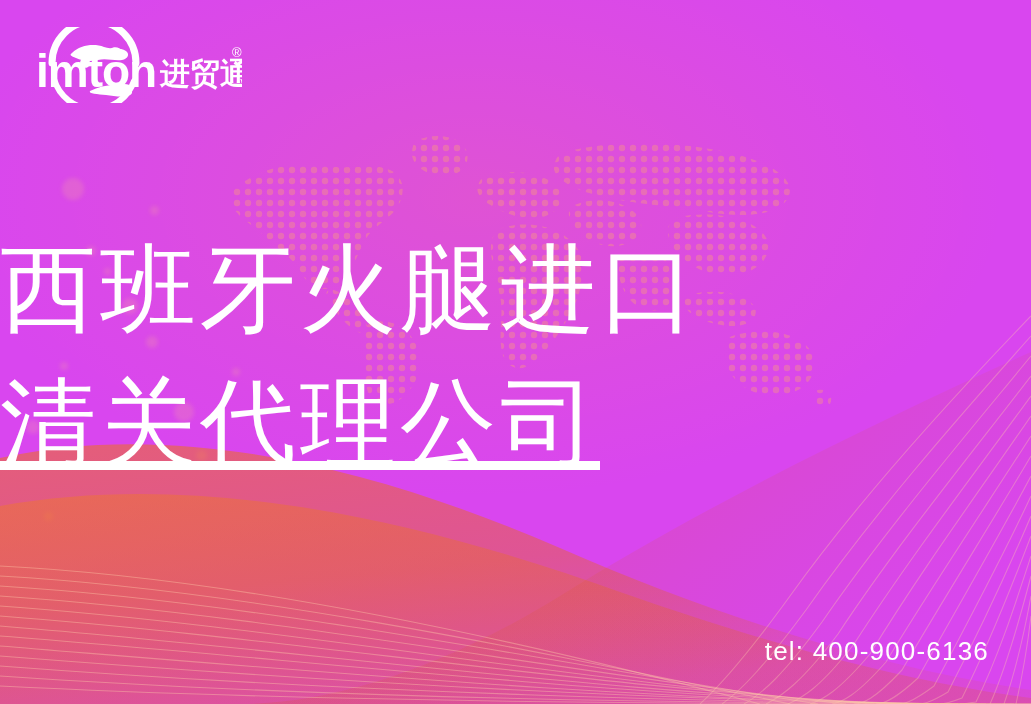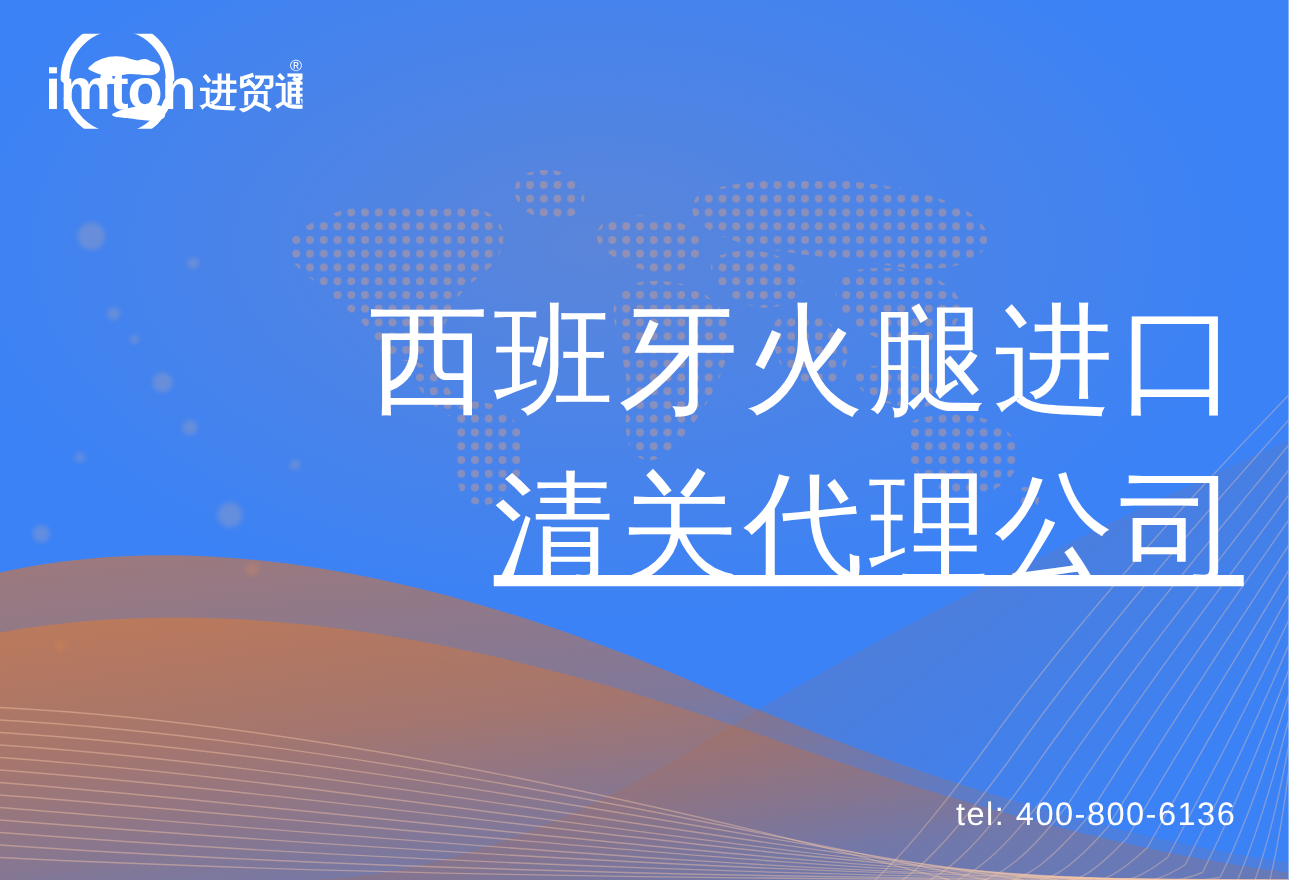--- a/index.html
+++ b/index.html
@@ -9,21 +9,21 @@
   }
   body {
     font-family: "Liberation Sans", sans-serif;
   }
 
   #banner {
     position: relative;
     width: 1031px;
     height: 704px;
     overflow: hidden;
-    background: #3b82f6;
+    background: #d946ef;
   }
 
   
   .layer {
     position: absolute;
     inset: 0;
     width: 100%;
     height: 100%;
     pointer-events: none;
   }
@@ -60,21 +60,21 @@
     height: 76px;
   }
   .logo svg { display: block; }
 
   
   .headline {
     position: absolute;
     left: 0;
     top: 222px;
     width: 995px;
-    text-align: right;
+    text-align: left;
     color: #ffffff;
     font-family: "Liberation Sans", "DejaVu Sans", sans-serif;
     font-weight: 400;
     font-size: 96px;
     line-height: 134px;
     letter-spacing: 4px;
     white-space: nowrap;
   }
   .headline .line {
     display: block;
@@ -261,15 +261,15 @@
 
       <text x="196" y="30" font-family="Liberation Sans, sans-serif" font-size="13" fill="#ffffff">®</text>
     </svg>
   </div>
 
   <div class="headline">
     <span class="line line-1">西班牙火腿进口</span>
     <span class="line line-2">清关代理公司</span>
   </div>
 
-  <div class="phone">tel: 400-800-6136</div>
+  <div class="phone">tel: 400-900-6136</div>
 
 </div>
 
 </body></html>

